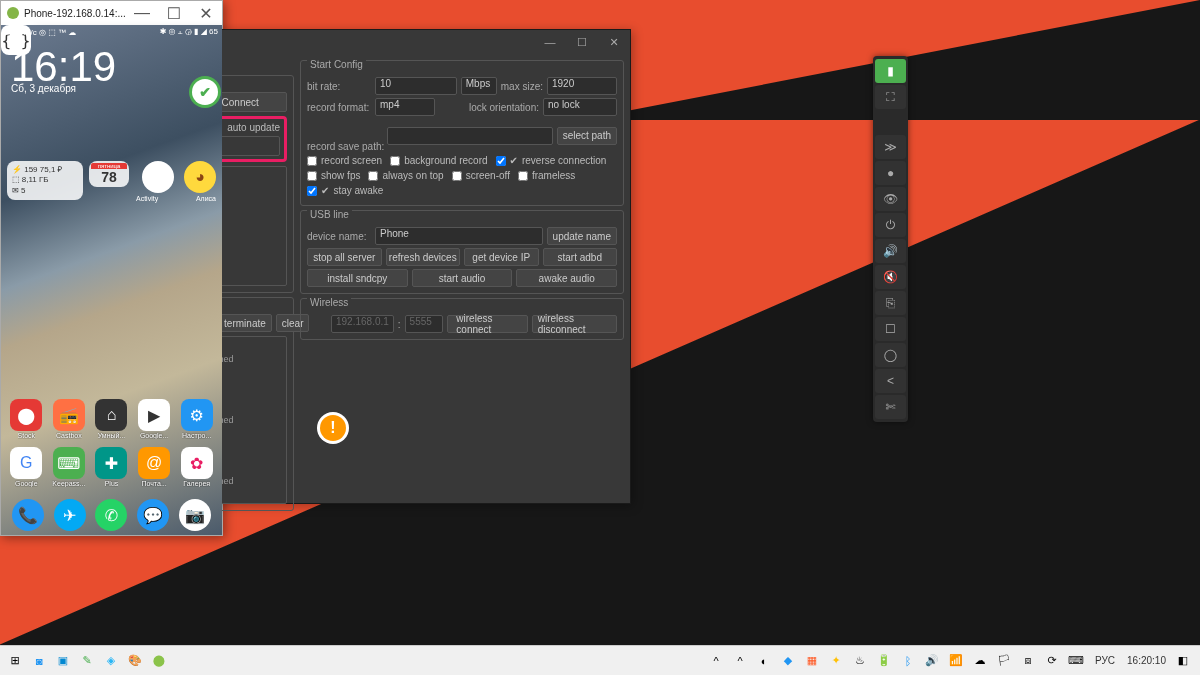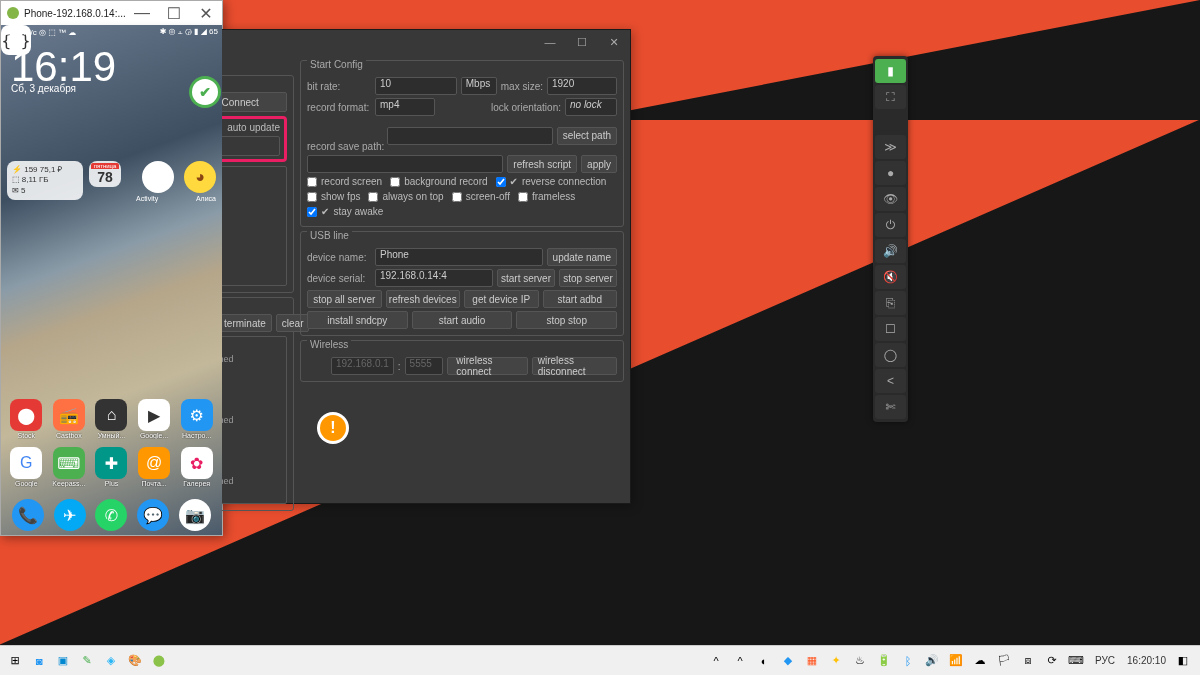--- a/index.html
+++ b/index.html
@@ -125,31 +125,26 @@
           <span class="lbl" style="width:64px;">bit rate:</span>
           <div class="input" style="flex:1;">10</div>
           <div class="input" style="width:36px;">Mbps</div>
           <span class="lbl">max size:</span>
           <div class="input" style="width:70px;">1920</div>
         </div>
         <div class="row" style="margin-top:3px;">
           <span class="lbl" style="width:64px;">record format:</span>
           <div class="input" style="width:60px;">mp4</div>
           <span class="lbl" style="flex:1; text-align:right;">lock orientation:</span>
-          <div class="input" style="width:52px;font-style:italic;">no lock</div>
+          <div class="input" style="width:74px;">no lock</div>
         </div>
         <div class="row" style="margin-top:3px;">
           <span class="lbl" style="width:76px;margin-top:22px;">record save path:</span>
           <div class="input" style="flex:1;"></div>
           <div class="btn" style="padding:0 5px;">select path</div>
-        </div>
-        <div class="row" style="margin-top:3px;">
-          <div class="input" style="flex:1;"></div>
-          <div class="btn" style="padding:0 5px;">refresh script</div>
-          <div class="btn" style="padding:0 5px;">apply</div>
         </div>
         <div class="checkrow">
           <label class="chk">
               <input type="checkbox" style="">
               <span>record screen</span>
             </label>
           <label class="chk">
               <input type="checkbox" style="">
               <span>background record</span>
             </label>
@@ -173,36 +168,30 @@
           <label class="chk"><input type="checkbox" checked="" style="">✔ <span>stay awake</span></label>
         </div>
       </div>
       <div class="groupbox">
         <span class="legend">USB line</span>
         <div class="row">
           <span class="lbl" style="width:64px;">device name:</span>
           <div class="input" style="flex:1;">Phone</div>
           <div class="btn" style="padding:0 5px;">update name</div>
         </div>
-        <div class="row" style="margin-top:3px;">
-          <span class="lbl" style="width:64px;">device serial:</span>
-          <div class="input" style="flex:1;">192.168.0.14:4</div>
-          <div class="btn" style="width:58px;">start server</div>
-          <div class="btn" style="width:58px;">stop server</div>
-        </div>
         <div class="row" style="margin-top:3px; gap:4px;">
           <div class="btn" style="flex:1;">stop all server</div>
           <div class="btn" style="flex:1;">refresh devices</div>
           <div class="btn" style="flex:1;">get device IP</div>
           <div class="btn" style="flex:1;">start adbd</div>
         </div>
         <div class="row" style="margin-top:3px; gap:4px;">
           <div class="btn" style="flex:1;">install sndcpy</div>
           <div class="btn" style="flex:1;">start audio</div>
-          <div class="btn" style="flex:1;">stop stop</div>
+          <div class="btn" style="flex:1;">awake audio</div>
         </div>
       </div>
       <div class="groupbox">
         <span class="legend">Wireless</span>
         <div class="row">
           <div class="input" style="flex:1; color:#666;margin-left:24px;">192.168.0.1</div>
           <span class="lbl">:</span>
           <div class="input" style="width:44px; color:#666;">5555</div>
           <div class="btn" style="padding:0 8px;">wireless connect</div>
           <div class="btn" style="padding:0 5px;">wireless disconnect</div>
@@ -228,21 +217,21 @@
       <span>✱ ◎ ⫠ ◶ ▮ ◢ 65</span>
     </div>
     <div class="phone-clock">16:19</div>
     <div class="phone-date">Сб, 3 декабря</div>
     <div class="widget-hb">{ }</div>
     <div class="widget-box" style="top:136px; left:6px; width:76px; line-height:1.3;">
       <div>⚡ 159   75,1 ₽</div>
       <div>⬚ 8,11 ГБ</div>
       <div>✉ 5</div>
     </div>
-    <div class="widget-box" style="top:136px; left:88px; width:32px; text-align:center; padding:2px;">
+    <div class="widget-box" style="top:136px; left:88px; width:40px; text-align:center; padding:2px;">
       <div style="background:#e53935;color:#fff;font-size:6px;border-radius:2px 2px 0 0;">пятница</div>
       <div style="font-size:14px; font-weight:bold;">78</div>
     </div>
     <div style="position:absolute; top:136px; right:48px; width:32px; height:32px; background:#fff; border-radius:16px;"></div>
     <div style="position:absolute; top:136px; right:6px; width:32px; height:32px; background:#ffd93d; border-radius:16px; display:flex;align-items:center;justify-content:center;color:#8b4513;">◕</div>
     <div style="position:absolute; top:170px; right:6px; width:80px; display:flex; justify-content:space-between;">
       <span style="font-size:7px;color:#fff;">Activity</span>
       <span style="font-size:7px;color:#fff;">Алиса</span>
     </div>
     <div class="app-grid" style="bottom:96px;">

